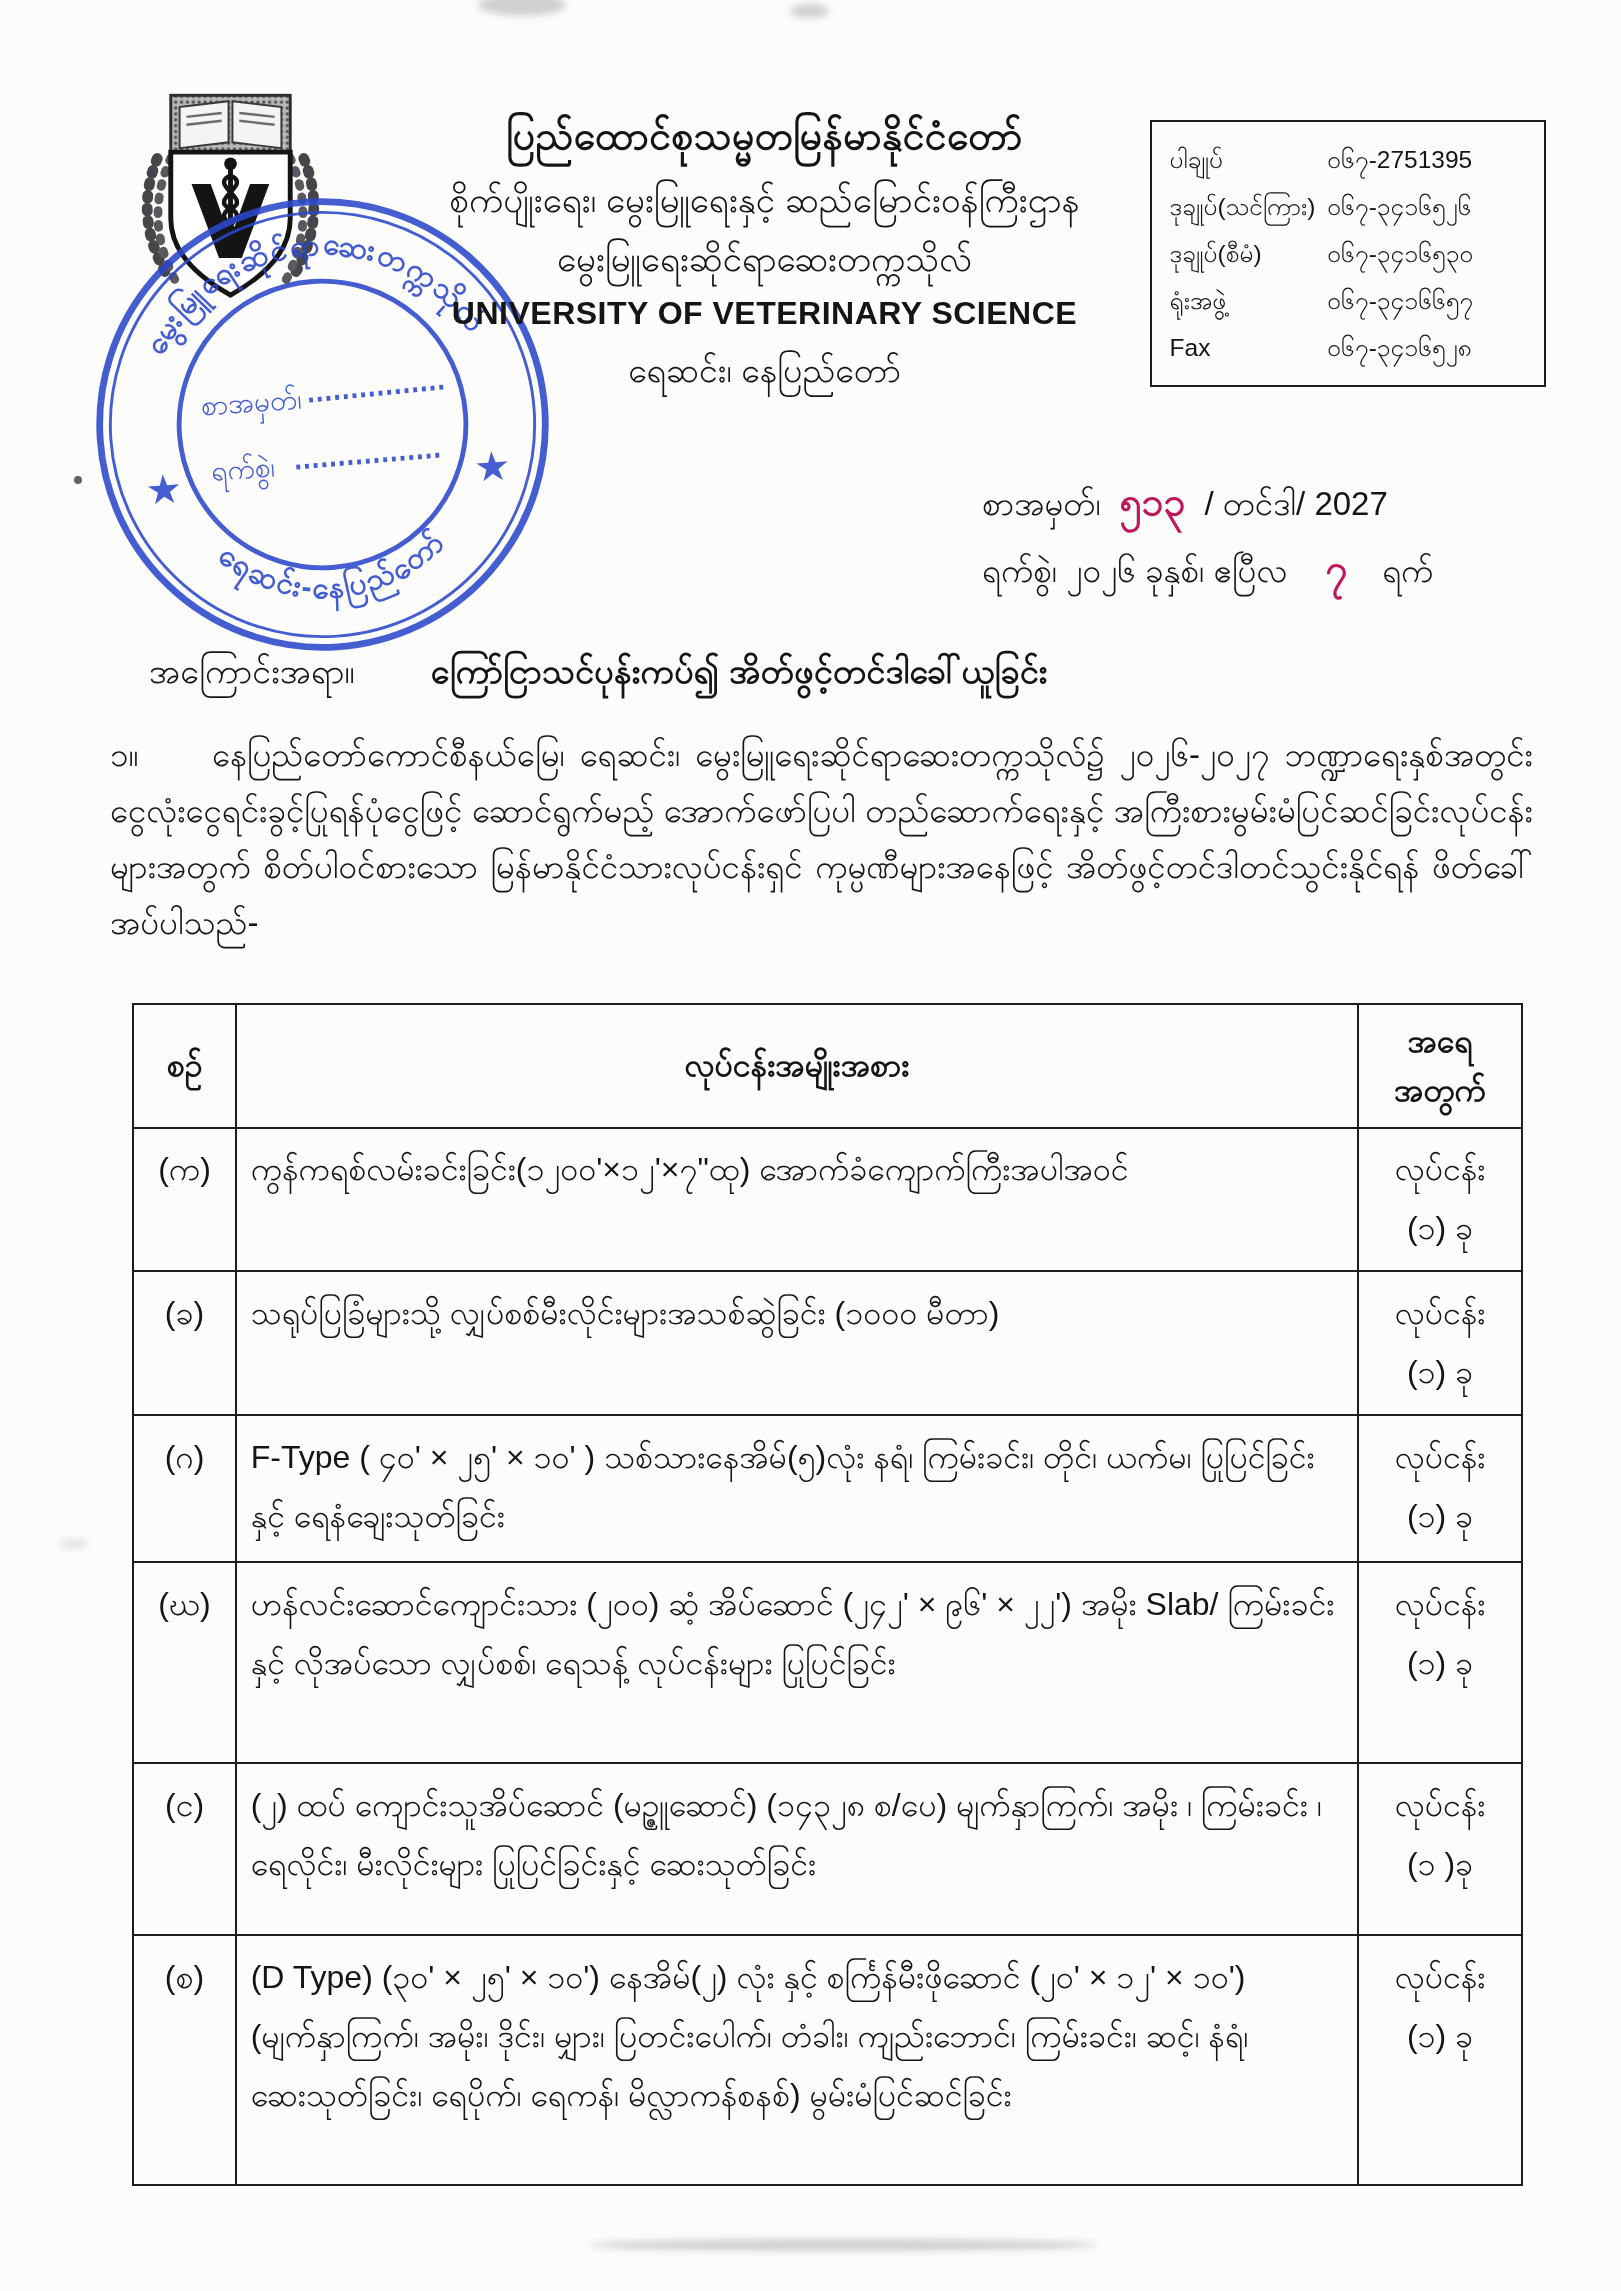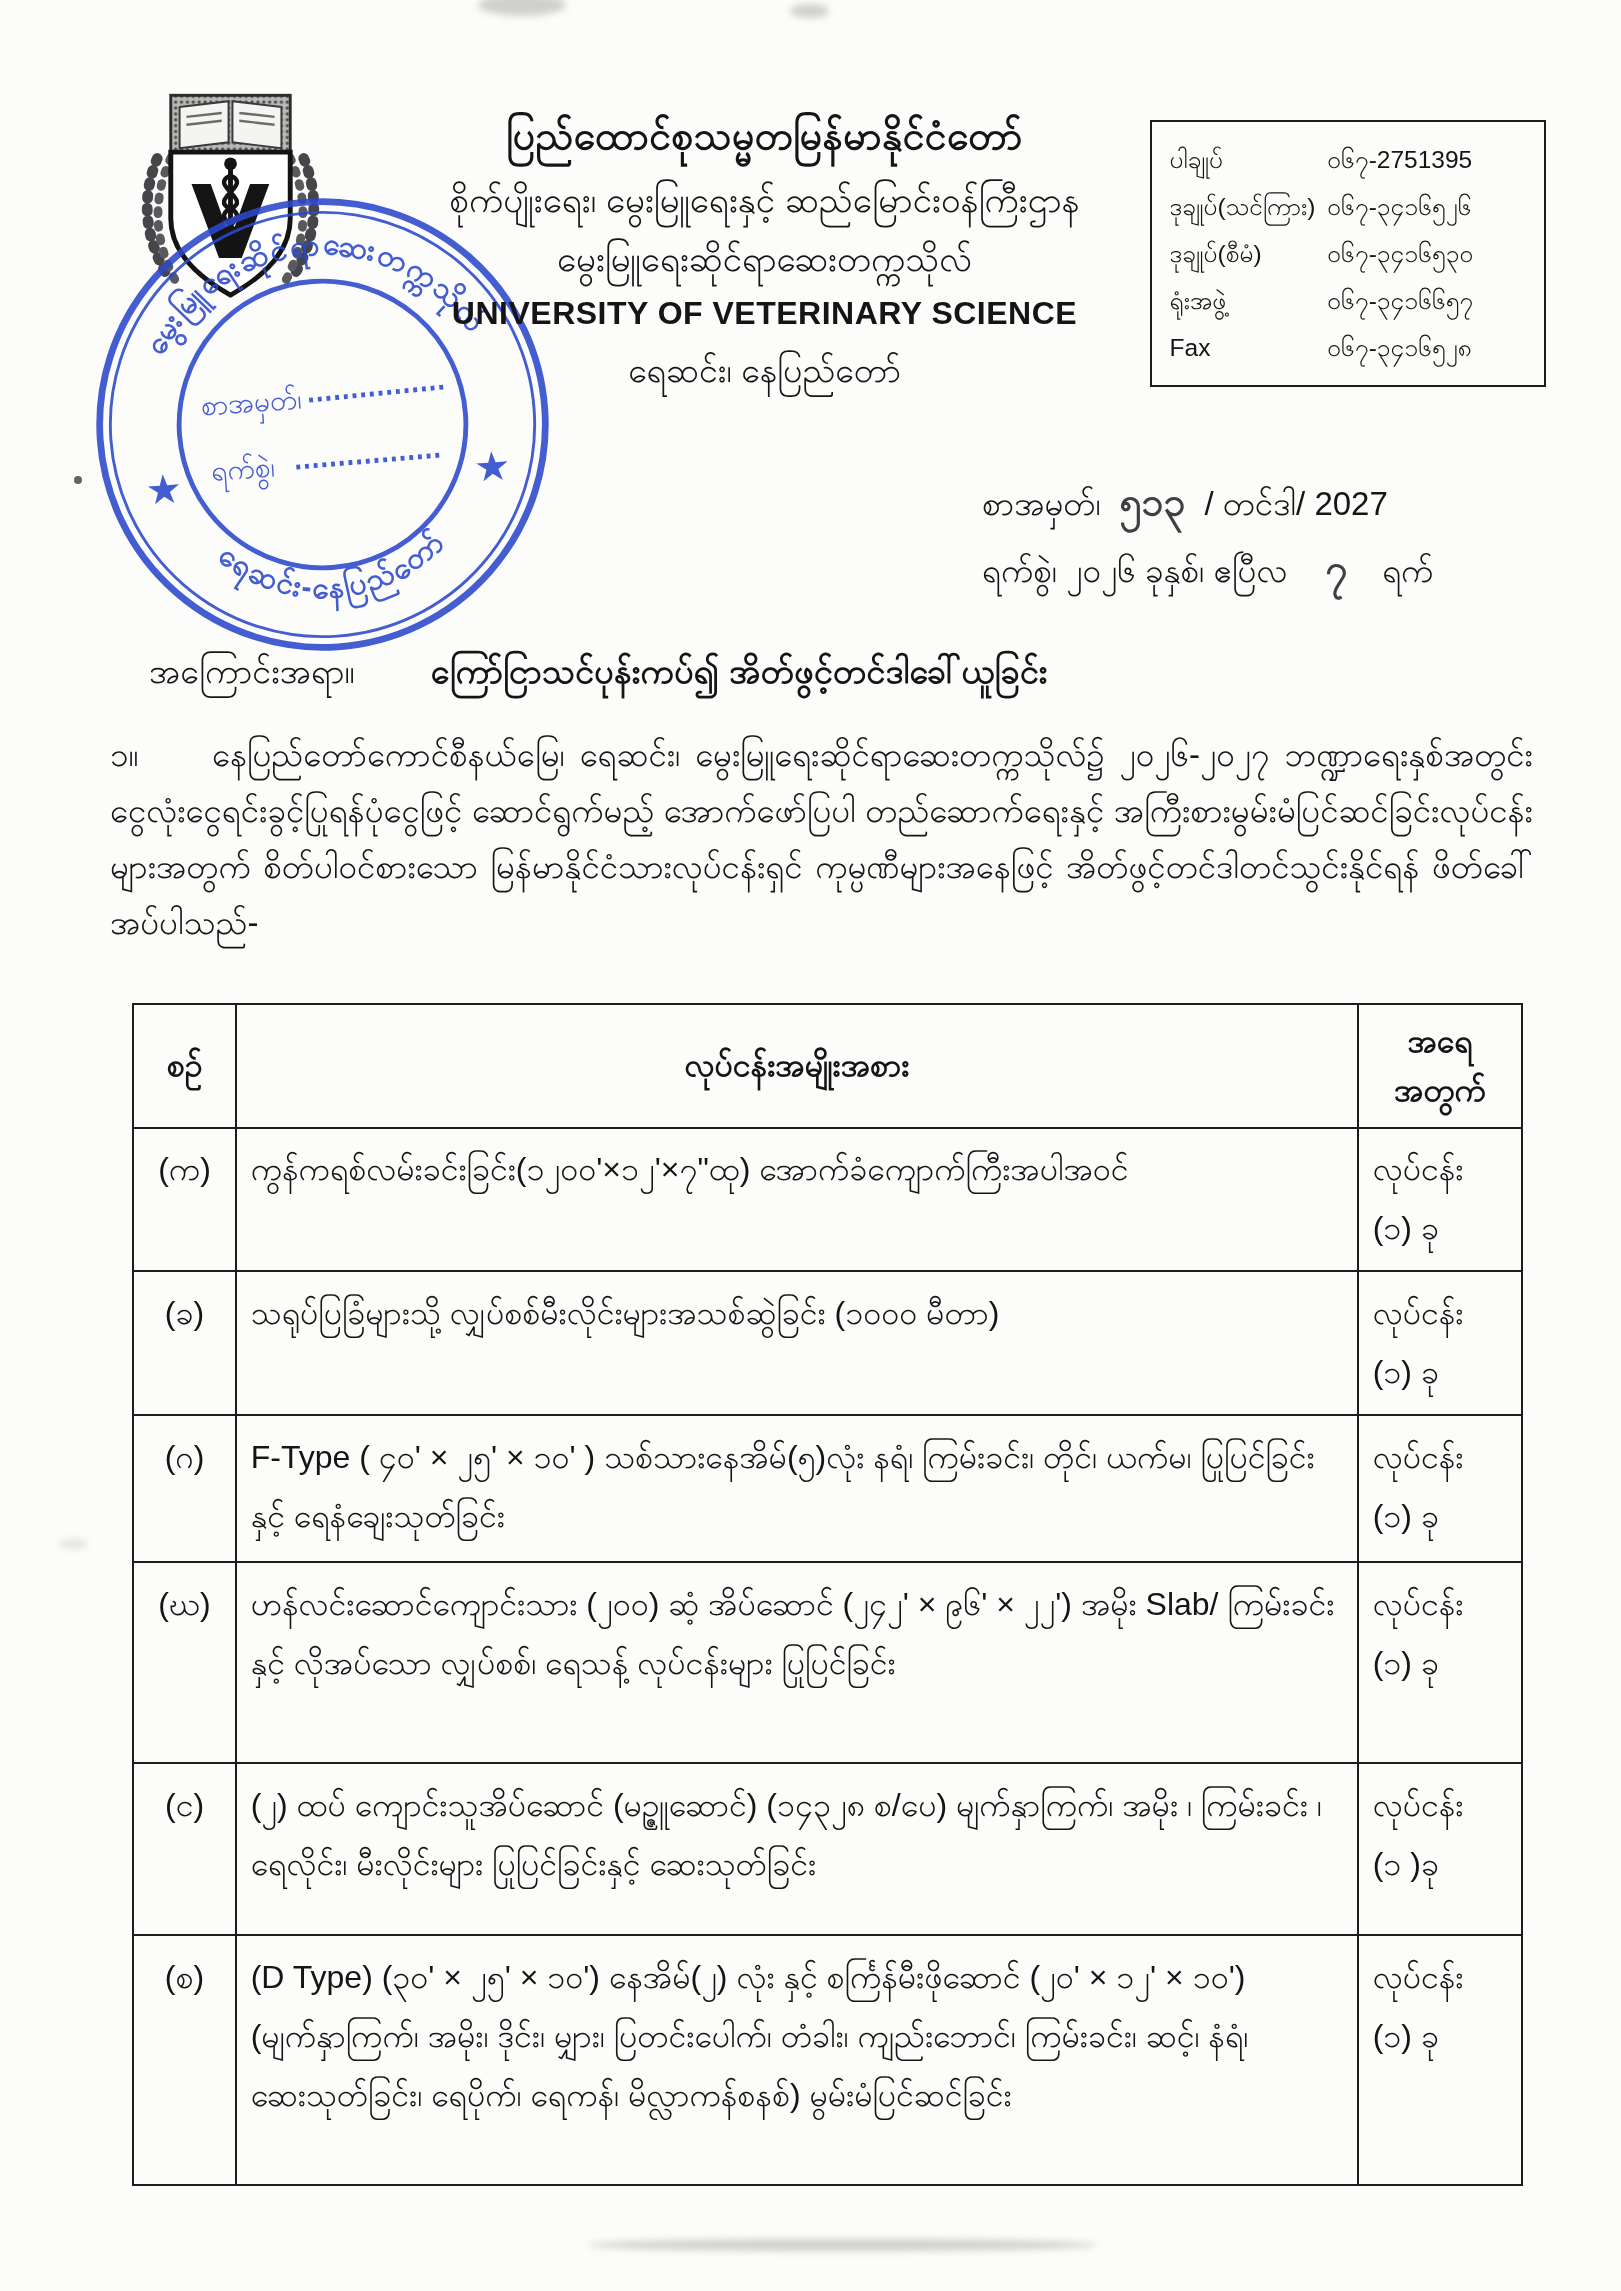--- a/index.html
+++ b/index.html
@@ -30,21 +30,21 @@
   .c-val{width:201px;text-align:left;white-space:nowrap;}
 
   
   .crest{position:absolute;left:114px;top:93px;width:233px;height:220px;}
 
   
   .stamp{position:absolute;left:90px;top:192px;width:465px;height:465px;opacity:.88;transform:rotate(-4deg);}
 
   
   .ref-block{position:absolute;left:982px;top:469px;font-size:33px;line-height:65px;white-space:nowrap;}
-  .hand{color:#404040;font-size:39px;font-weight:bold;padding:0 9.8px;}
+  .hand{color:#be185d;font-size:39px;font-weight:bold;padding:0 9.8px;}
 
   
   .subject-row{position:absolute;left:149px;top:649px;width:1333px;font-size:34px;display:flex;}
   .subject-label{flex:0 0 auto;}
   .subject-text{font-weight:bold;margin-left:76px;letter-spacing:0.3px;}
 
   
   .para{
     position:absolute;left:110px;top:727px;width:1423px;
     font-size:33px;line-height:56px;text-align:justify;
@@ -55,21 +55,21 @@
   .works-table{
     position:absolute;left:132px;top:1003px;width:1389px;
     border-collapse:collapse;table-layout:fixed;font-size:32px;
   }
   .works-table td,.works-table th{
     border:2.9px solid #1d1d1d;vertical-align:top;box-sizing:border-box;
     padding:11.8px 13.7px;line-height:59px;font-weight:normal;
   }
   .col-no{width:103px;text-align:center;}
   .col-desc{width:1122px;}
-  .col-qty{width:164px;text-align:left;padding-left:5.9px;padding-right:5.9px;}
+  .col-qty{width:164px;text-align:center;padding-left:5.9px;padding-right:5.9px;}
   .works-table th{font-weight:bold;vertical-align:middle;text-align:center;line-height:49px;}
   .th-qty{line-height:45px;}
   .r1{height:127px;} .r2{height:127px;} .r3{height:147px;}
   .r4{height:201px;} .r5{height:172px;} .r6{height:250px;}
   .thr{height:118px;}
   .qty-cell span{display:block;}
 </style>
 </head>
 <body>
 

